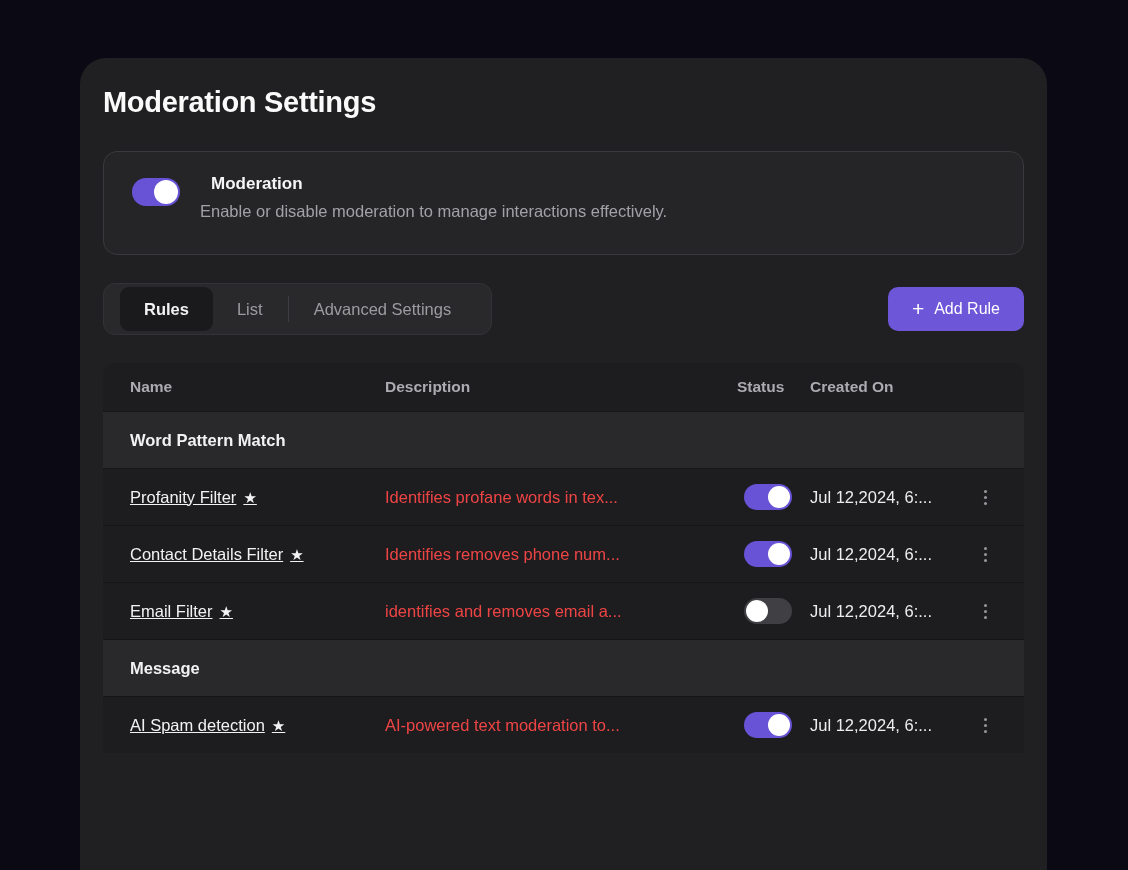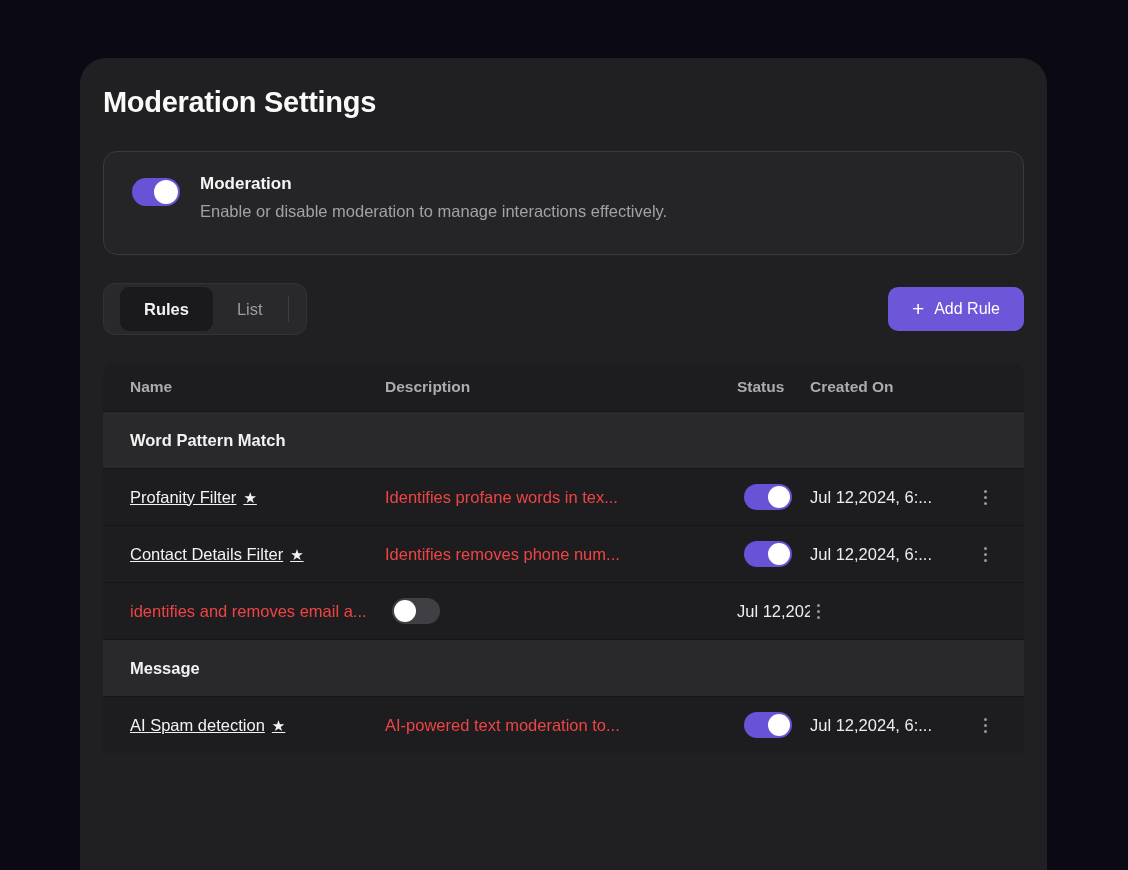--- a/index.html
+++ b/index.html
@@ -20,21 +20,21 @@
   .toggle{position:relative;border-radius:999px;cursor:pointer;flex:none;}
   .toggle .knob{position:absolute;top:2px;border-radius:50%;background:#fff;}
   .toggle.on{background:var(--accent);}
   .toggle.off{background:var(--toggle-off);}
   .toggle.on .knob{right:2px;}
   .toggle.off .knob{left:2px;}
   .toggle-lg{position:absolute;left:28px;top:26px;width:48px;height:28px;}
   .toggle-lg .knob{width:24px;height:24px;}
   .toggle-sm{width:48px;height:26px;margin-left:7px;}
   .toggle-sm .knob{width:22px;height:22px;}
-  .mod-label{position:absolute;left:96px;top:22px;font-size:17px;font-weight:600;color:#F5F5F5;}
+  .mod-label{position:absolute;left:107px;top:22px;font-size:17px;font-weight:600;color:#F5F5F5;}
   .mod-desc{position:absolute;left:96px;top:50px;font-size:16.5px;color:#A2A2A6;}
   
   .tab-group{position:absolute;left:23px;top:225px;height:52px;display:inline-flex;
     align-items:center;background:var(--tabbg);border:1px solid #333337;border-radius:12px;padding:16px;}
   .tab{padding:0 24px;height:44px;display:flex;align-items:center;font-size:16.5px;
     color:#9C9CA0;border-radius:9px;cursor:pointer;white-space:nowrap;}
   .tab.active{background:var(--tab-active);color:#F2F2F2;font-weight:600;}
   .tab-divider{width:1px;height:26px;background:#3E3E42;margin:0 1px;}
   .add-btn{position:absolute;right:23px;top:229px;height:44px;padding:0 24px;
     display:flex;align-items:center;gap:10px;background:var(--accent-btn);color:#FEFEFE;
@@ -70,20 +70,21 @@
         <div class="knob"></div>
       </div>
       <div class="mod-label">Moderation</div>
       <div class="mod-desc">Enable or disable moderation to manage interactions effectively.</div>
     </div>
 
     <div class="tab-group">
         <div class="tab active">Rules</div>
         <div class="tab">List</div>
         <div class="tab-divider"></div>
+        <div class="tab">Advanced Settings</div>
       </div>
 
     <button class="add-btn">
       <span class="plus">+</span>
       <span>Add Rule</span>
     </button>
 
     <div class="table">
       <div class="grid-cols thead">
         <span>Name</span>
@@ -116,20 +117,21 @@
               <div class="knob"></div>
             </div>
             <span class="cell-date">Jul 12,2024, 6:...</span>
             <div class="kebab">
               <i></i>
               <i></i>
               <i></i>
             </div>
           </div>
           <div class="grid-cols row">
+            <span class="cell-name">Email Filter<span class="star">★</span></span>
             <span class="cell-desc">identifies and removes email a...</span>
             <div class="toggle toggle-sm off">
               <div class="knob"></div>
             </div>
             <span class="cell-date">Jul 12,2024, 6:...</span>
             <div class="kebab">
               <i></i>
               <i></i>
               <i></i>
             </div>

